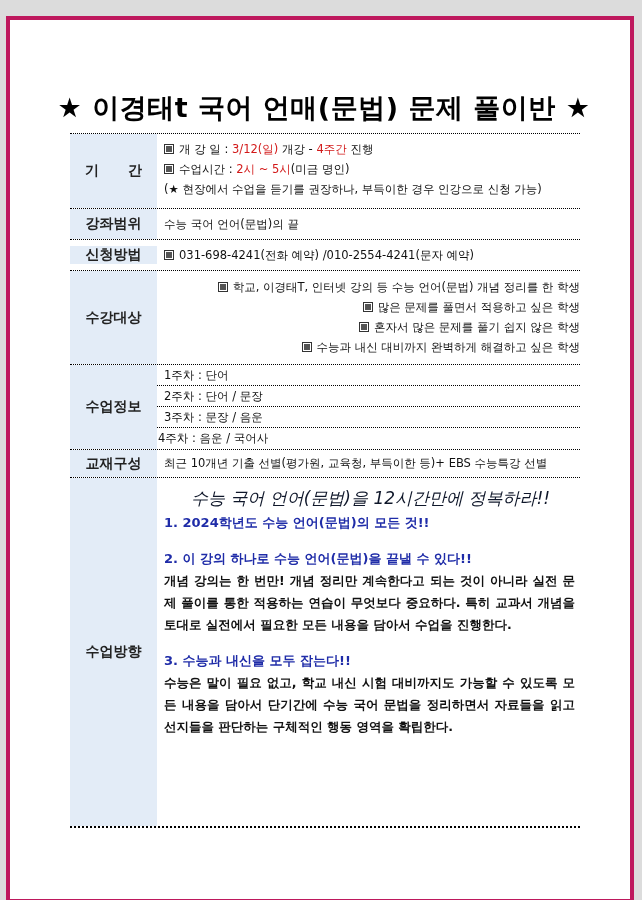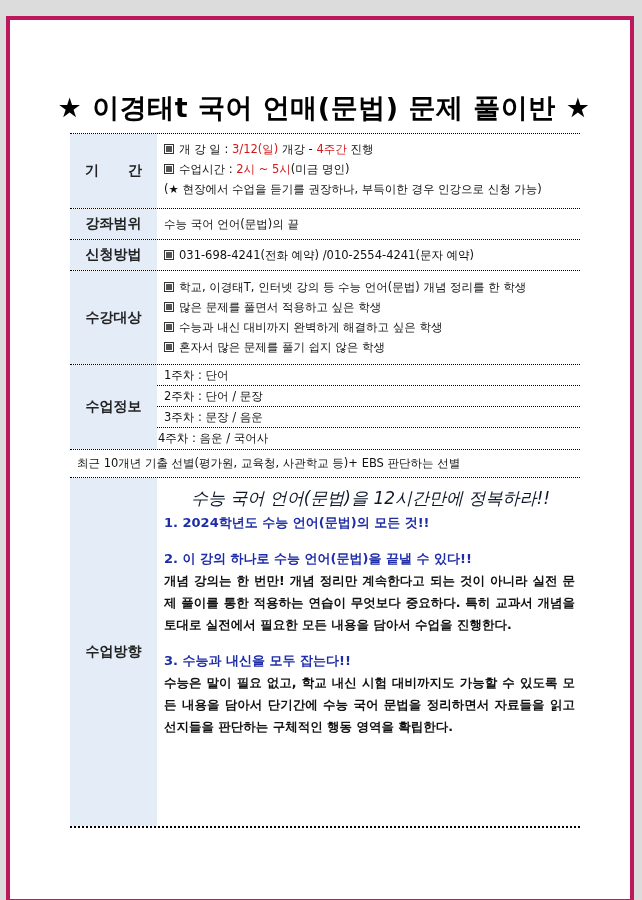--- a/index.html
+++ b/index.html
@@ -61,49 +61,50 @@
         </div>
         <div class="line">(★ 현장에서 수업을 듣기를 권장하나, 부득이한 경우 인강으로 신청 가능)</div>
       </div>
     </div>
 
     <div class="row" style="height:30px;">
       <div class="lbl">강좌범위</div>
       <div class="cnt" style="line-height:30px;">수능 국어 언어(문법)의 끝</div>
     </div>
 
-    <div class="row" style="height:30px;">
+    <div class="row" style="height:30px;align-items:center;">
       <div class="lbl">신청방법</div>
       <div class="cnt" style="line-height:30px;">
         <span class="sq"></span><span>031-698-4241(전화 예약) /010-2554-4241(문자 예약)</span>
       </div>
     </div>
 
     <div class="row" style="height:93px;">
       <div class="lbl">수강대상</div>
-      <div class="cnt" style="padding-top:6px;">
+      <div class="cnt" style="padding-top:6px;text-align:right;">
         <div class="line"><span class="sq"></span><span>학교, 이경태T, 인터넷 강의 등 수능 언어(문법) 개념 정리를 한 학생</span></div>
         <div class="line"><span class="sq"></span><span>많은 문제를 풀면서 적용하고 싶은 학생</span></div>
+        <div class="line"><span class="sq"></span><span>혼자서 많은 문제를 풀기 쉽지 않은 학생</span></div>
         <div class="line"><span class="sq"></span><span>수능과 내신 대비까지 완벽하게 해결하고 싶은 학생</span></div>
-        <div class="line"><span class="sq"></span><span>혼자서 많은 문제를 풀기 쉽지 않은 학생</span></div>
       </div>
     </div>
 
     <div class="row" style="height:84px;">
       <div class="lbl">수업정보</div>
       <div class="cnt" style="padding:0;">
         <div class="sub" style="padding-left:7px;">1주차 : 단어</div>
         <div class="sub" style="padding-left:7px;">2주차 : 단어 / 문장</div>
         <div class="sub" style="padding-left:7px;">3주차 : 문장 / 음운</div>
         <div class="sub" style="padding-left:1px;">4주차 : 음운 / 국어사</div>
       </div>
     </div>
 
     <div class="row" style="height:27px;">
-      <div class="cnt" style="line-height:27px;">최근 10개년 기출 선별(평가원, 교육청, 사관학교 등)+ EBS 판단하는 선별</div>
+      <div class="lbl">교재구성</div>
+      <div class="cnt" style="line-height:27px;">최근 10개년 기출 선별(평가원, 교육청, 부득이한 등)+ EBS 수능특강 선별</div>
     </div>
 
     <div class="row thick-last" style="height:348px;">
       <div class="lbl">수업방향</div>
       <div class="cnt" style="padding-right:3px;">
         <div class="slogan">수능 국어 언어(문법)을 12시간만에 정복하라!!</div>
         <div class="sec-h" style="margin-top:0;">1. 2024학년도 수능 언어(문법)의 모든 것!!</div>
         <div class="sec-h">2. 이 강의 하나로 수능 언어(문법)을 끝낼 수 있다!!</div>
         <div class="sec-p">개념 강의는 한 번만! 개념 정리만 계속한다고 되는 것이 아니라 실전 문제 풀이를 통한 적용하는 연습이 무엇보다 중요하다. 특히 교과서 개념을 토대로 실전에서 필요한 모든 내용을 담아서 수업을 진행한다.</div>
         <div class="sec-h">3. 수능과 내신을 모두 잡는다!!</div>

